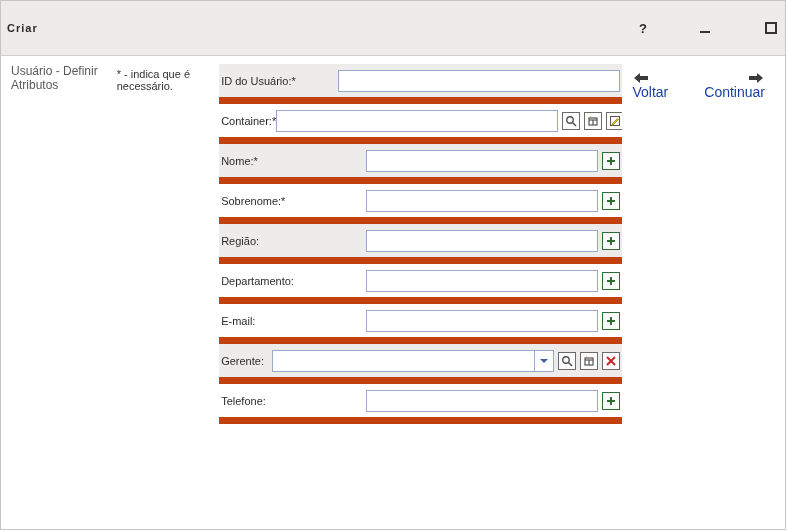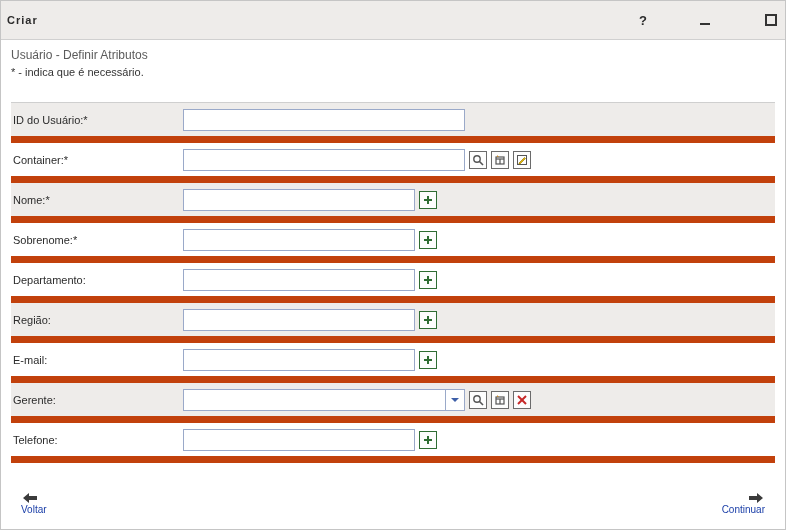--- a/index.html
+++ b/index.html
@@ -22,21 +22,21 @@
     display: flex;
     flex-direction: column;
   }
   
   .titlebar {
     height: 22px;
     background: #eeecea;
     border-bottom: 1px solid #d0d0d0;
     display: flex;
     align-items: center;
-    padding: 8px 6px;
+    padding: 16px 6px;
     gap: 44px;
   }
   .titlebar .title {
     font-weight: bold;
     letter-spacing: 1px;
     color: #2b2b2b;
     flex: 0 0 auto;
   }
   .titlebar .spacer { flex: 1 1 auto; }
   .titlebar .ctl {
@@ -55,21 +55,20 @@
     font-size: 13px;
     color: #2b2b2b;
     cursor: pointer;
     margin-left:6px;
   }
   
   .body {
     flex: 1 1 auto;
     padding: 8px 10px 0 10px;
     display: flex;
-    flex-direction: column;
     min-height: 0;
     border-radius: 27px;
   }
   .heading {
     font-size: 12px;
     color: #5b5b5b;
   }
   .subheading {
     font-size: 11px;
     color: #333;
@@ -159,21 +158,21 @@
   .navbox {
     display: flex;
     flex-direction: column;
     align-items: flex-start;
     cursor: pointer;
     color: #1a3ea8;
   }
   .navbox.right { align-items: flex-end; margin-left: 36px; }
   .navbox .arrow svg{display:block;}
   .navlabel {
-    font-size: 10px;
+    font-size: 14px;
     color: #1a3ea8;
     margin-top:0px;
   }
 </style>
 </head>
 <body>
 
 <div class="window">
 
   <div class="titlebar">
@@ -253,35 +252,35 @@
           <button class="icon-btn plus">
               <svg width="10" height="10" viewBox="0 0 10 10">
                 <line x1="5" y1="1" x2="5" y2="9" stroke="#2f6d33" stroke-width="2"></line>
                 <line x1="1" y1="5" x2="9" y2="5" stroke="#2f6d33" stroke-width="2"></line>
               </svg>
             </button>
         </div>
       </div>
 
 
-      <div class="row">
-        <div class="label">Departamento:</div>
-        <div class="control">
-          <input class="txt short" type="text" value="" style="">
-          <button class="icon-btn plus">
-              <svg width="10" height="10" viewBox="0 0 10 10">
-                <line x1="5" y1="1" x2="5" y2="9" stroke="#2f6d33" stroke-width="2"></line>
-                <line x1="1" y1="5" x2="9" y2="5" stroke="#2f6d33" stroke-width="2"></line>
-              </svg>
-            </button>
-        </div>
-      </div>
-
       <div class="row alt">
         <div class="label">Região:</div>
+        <div class="control">
+          <input class="txt short" type="text" value="" style="">
+          <button class="icon-btn plus">
+              <svg width="10" height="10" viewBox="0 0 10 10">
+                <line x1="5" y1="1" x2="5" y2="9" stroke="#2f6d33" stroke-width="2"></line>
+                <line x1="1" y1="5" x2="9" y2="5" stroke="#2f6d33" stroke-width="2"></line>
+              </svg>
+            </button>
+        </div>
+      </div>
+
+      <div class="row">
+        <div class="label">Departamento:</div>
         <div class="control">
           <input class="txt short" type="text" value="" style="">
           <button class="icon-btn plus">
               <svg width="10" height="10" viewBox="0 0 10 10">
                 <line x1="5" y1="1" x2="5" y2="9" stroke="#2f6d33" stroke-width="2"></line>
                 <line x1="1" y1="5" x2="9" y2="5" stroke="#2f6d33" stroke-width="2"></line>
               </svg>
             </button>
         </div>
       </div>

